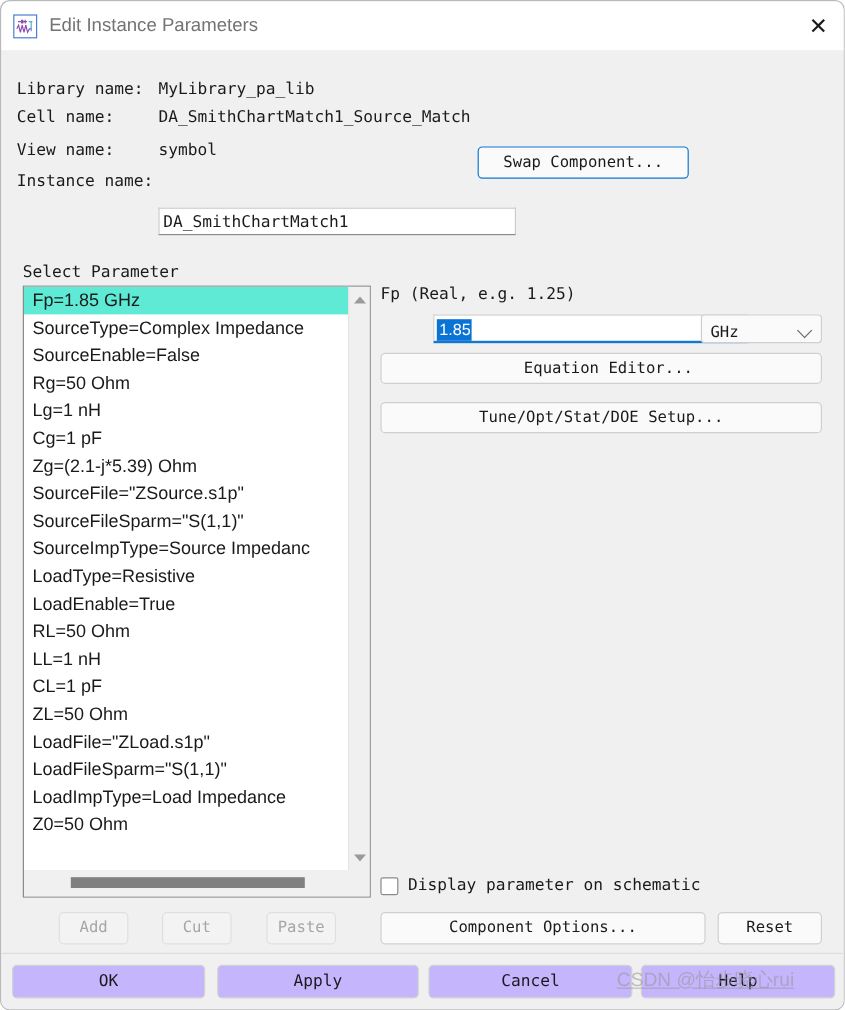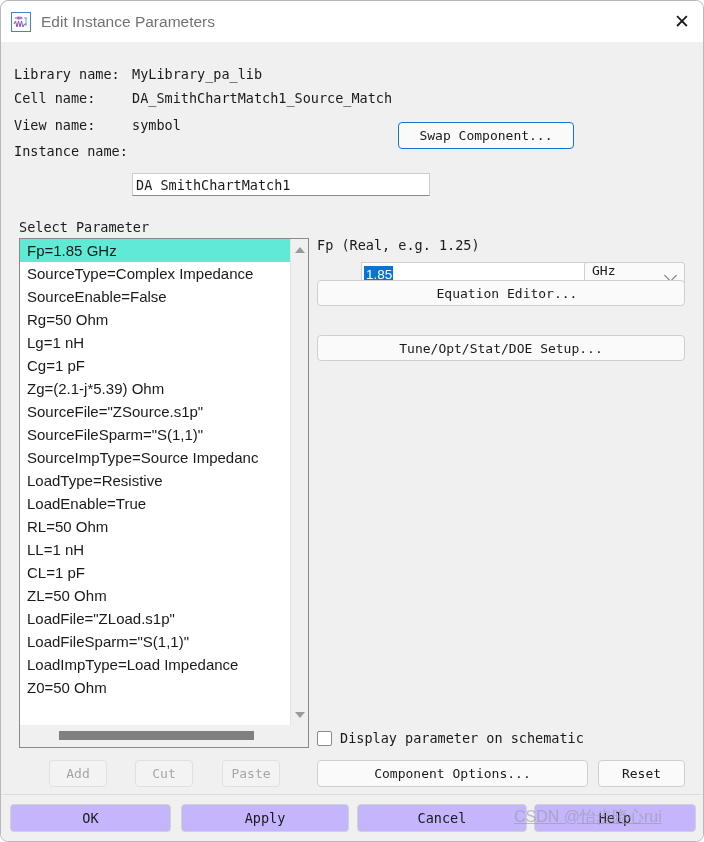--- a/index.html
+++ b/index.html
@@ -251,21 +251,21 @@
     width: 101px;
     height: 24px;
     box-sizing: border-box;
     background: #fafafa;
     border: 1px solid #cfcfcf;
     border-radius: 3px;
     font-family: "DejaVu Sans Mono", monospace;
     font-size: 13px;
     color: #1a1a1a;
     display: flex;
-    align-items: flex-start;
+    align-items: flex-end;
     cursor: default;
   }
   .unit-select .u-label { padding-left: 7px; }
   .chev {
     position: absolute;
     right: 9px;
     top: 8px;
     width: 8px; height: 8px;
     border-right: 1.6px solid #6a6a6a;
     border-bottom: 1.6px solid #6a6a6a;
@@ -280,21 +280,21 @@
     box-sizing: border-box;
     background: #fafafa;
     border: 1px solid #cfcfcf;
     border-radius: 4px;
     font-family: "DejaVu Sans Mono", monospace;
     font-size: 13px;
     color: #1a1a1a;
     cursor: default;
     padding: 0;
   }
-  .eq-btn  { top: 238px; padding-left: 12px; }
+  .eq-btn  { top: 252px; padding-left: 12px; }
   .tune-btn{ top: 293px; }
 
   
   .chk-row {
     position: absolute;
     left: 316px;
     top: 688px;
     display: flex;
     align-items: center;
     cursor: default;

